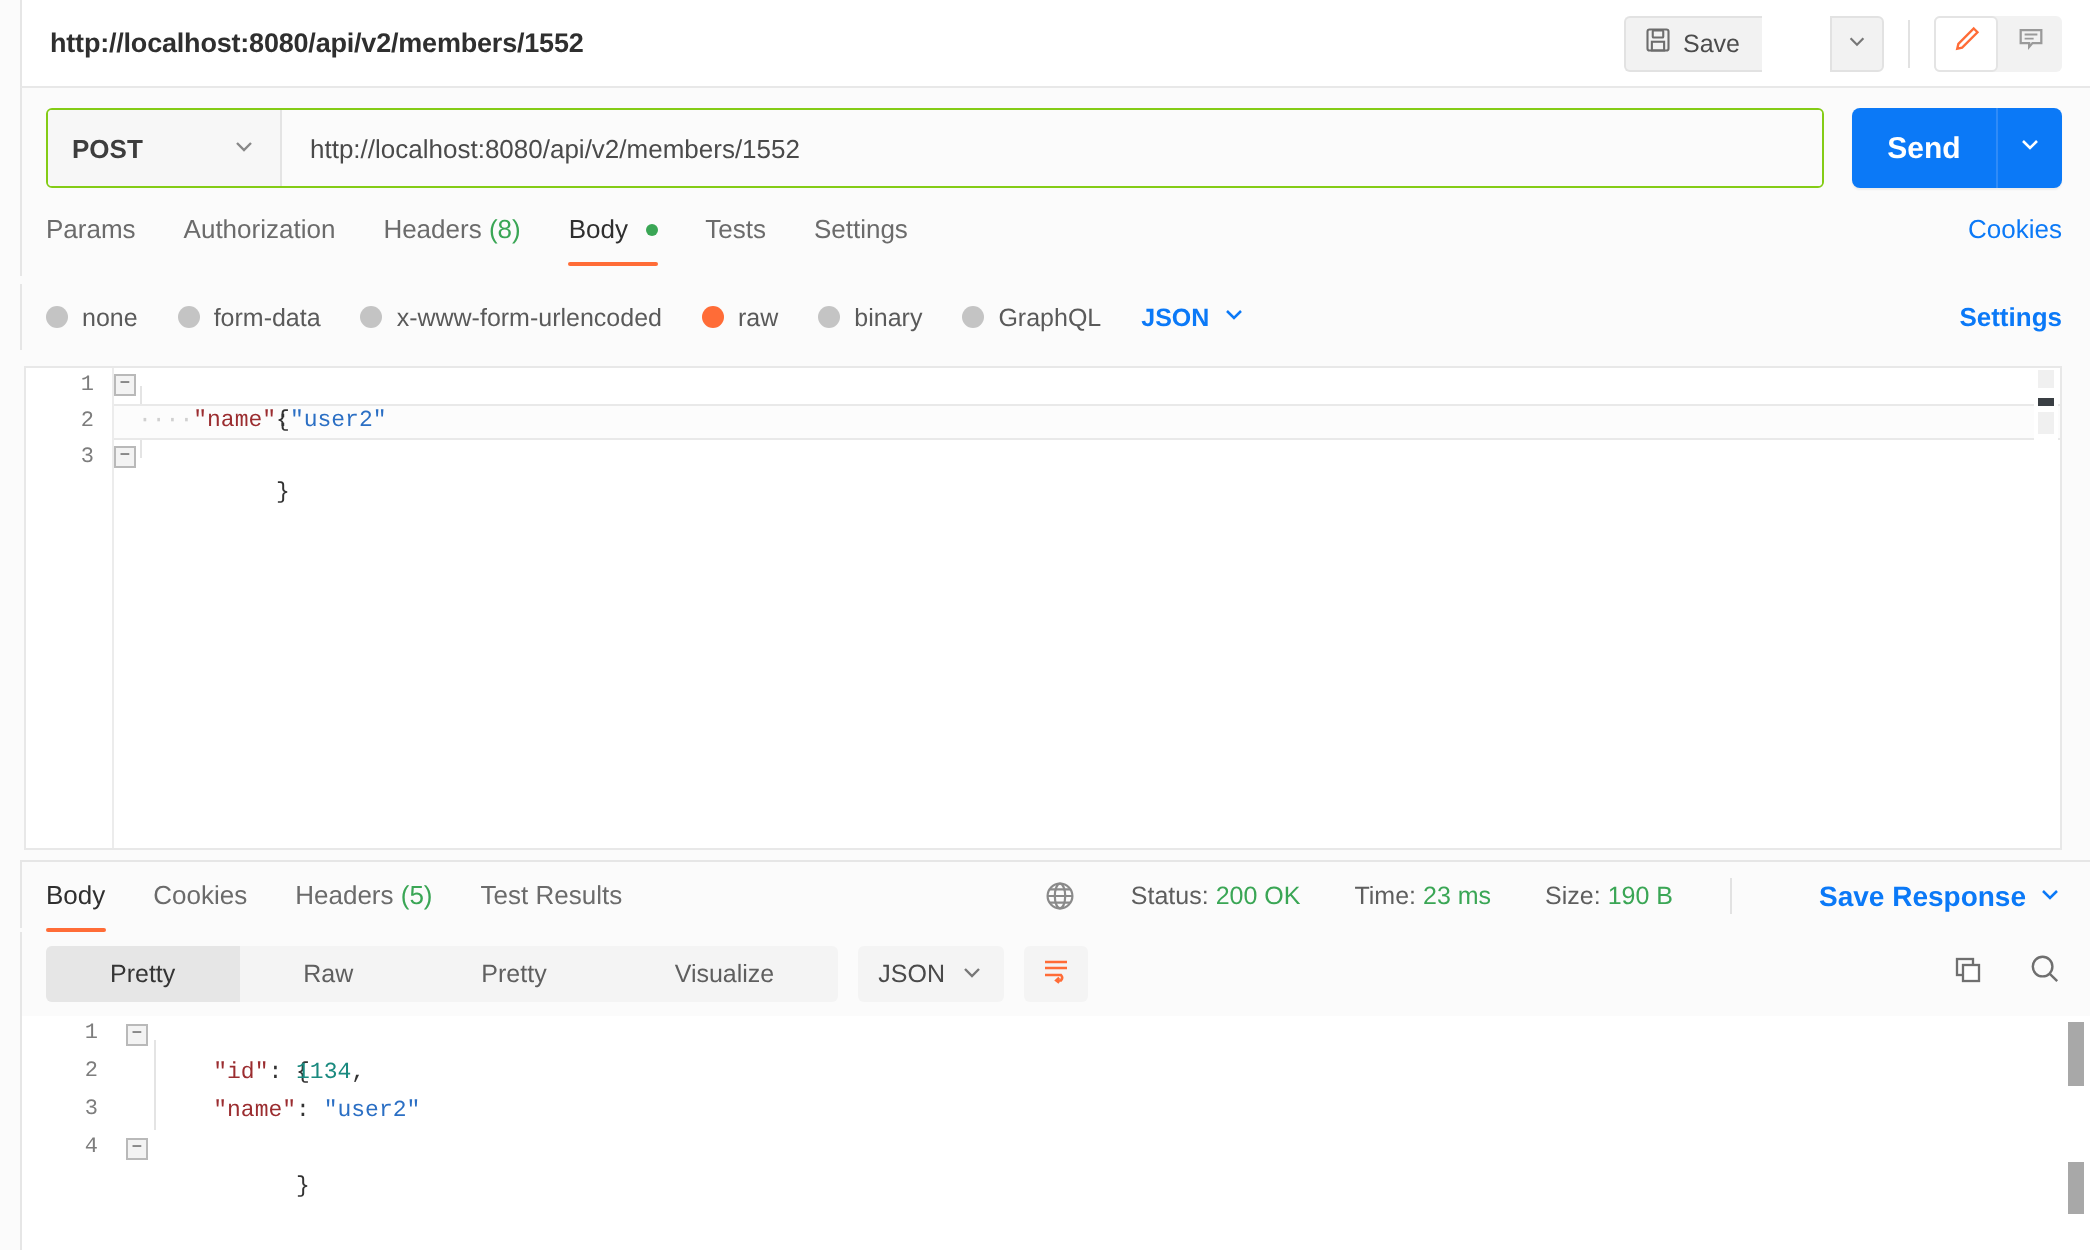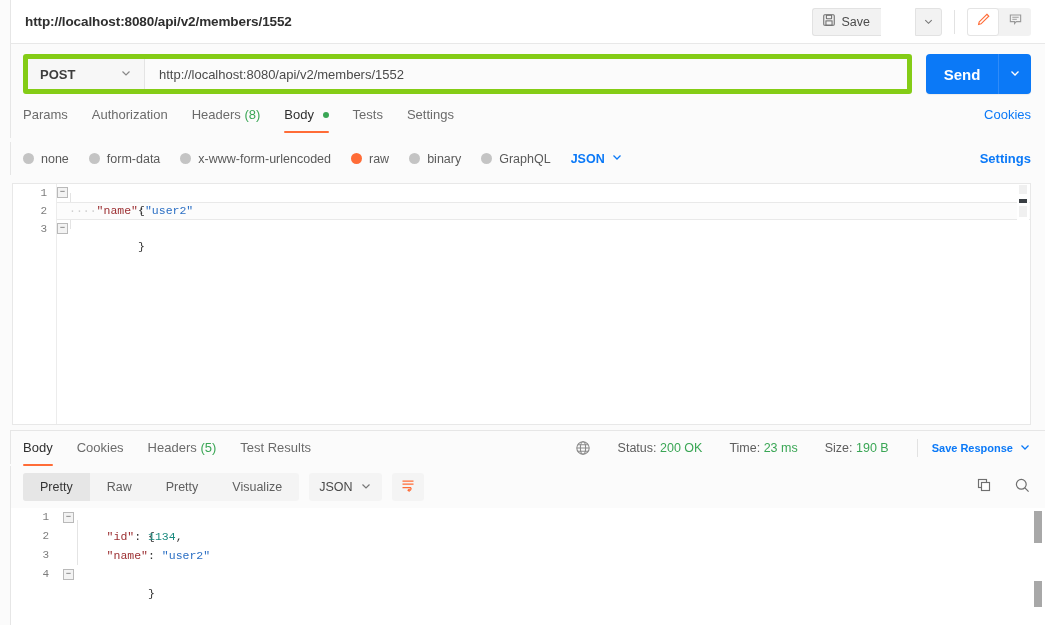--- a/index.html
+++ b/index.html
@@ -64,21 +64,21 @@
   
   .url-row {
     position: absolute; left: 10px; top: 44px; right: 0; height: 60px;
     border-left: 1px solid #e6e6e6;
     display: flex; align-items: center;
     padding: 0 14px 0 12px;
     background: #fbfbfb;
   }
   .url-box {
     flex: 1; display: flex; align-items: stretch; height: 40px;
-    border: 5px solid #84cc16; border-radius: 3px; background: #ffffff;
+    border: 1px solid #84cc16; border-radius: 3px; background: #ffffff;
     overflow: hidden;
   }
   .method-sel {
     display: flex; align-items: center; justify-content: space-between;
     width: 117px; padding: 0 12px;
     background: #f7f7f7; border-right: 1px solid #e4e4e4;
     font-size: 13px; font-weight: bold; color: #3d3d3d; cursor: pointer;
   }
   .url-input {
     flex: 1; display: flex; align-items: center;
@@ -214,35 +214,35 @@
     padding: 6px 14px 0 12px;
   }
   .resp-meta {
     margin-left: auto; display: flex; align-items: center; gap: 12px;
     font-size: 12.5px; color: #5e5e5e; padding-top: 2px;
   }
   .meta-item { margin-left: 15px; white-space: nowrap; }
   .meta-val { color: #3aa655; }
   .meta-divider { width: 1px; height: 18px; background: #e2e2e2; margin: 0 0 0 16px; }
   .save-resp {
-    margin-left: 2px; display: flex; align-items: center; gap: 6px;
-    color: #0b79f7; font-weight: bold; font-size: 11px; cursor: pointer;
+    margin-left: 32px; display: flex; align-items: center; gap: 6px;
+    color: #0b79f7; font-weight: bold; font-size: 14px; cursor: pointer;
   }
 
   .resp-toolbar {
     position: absolute; left: 10px; top: 466px; right: 0; height: 42px;
     border-left: 1px solid #e6e6e6;
     display: flex; align-items: center; padding: 0 14px 0 12px;
   }
   .seg {
     display: flex; align-items: stretch; height: 28px;
     background: #f4f4f4; border-radius: 3px; overflow: hidden;
   }
   .seg-item {
-    display: flex; align-items: center; padding: 0 17px;
+    display: flex; align-items: center; padding: 0 32px;
     font-size: 12.5px; color: #5f5f5f; cursor: pointer;
   }
   .seg-item.active { background: #e6e6e6; color: #353535; }
   .tool-sel {
     display: flex; align-items: center; gap: 8px;
     height: 28px; padding: 0 10px; margin-left: 10px;
     background: #f4f4f4; border-radius: 3px;
     font-size: 12.5px; color: #4a4a4a; cursor: pointer;
   }
   .tool-icon-btn {

